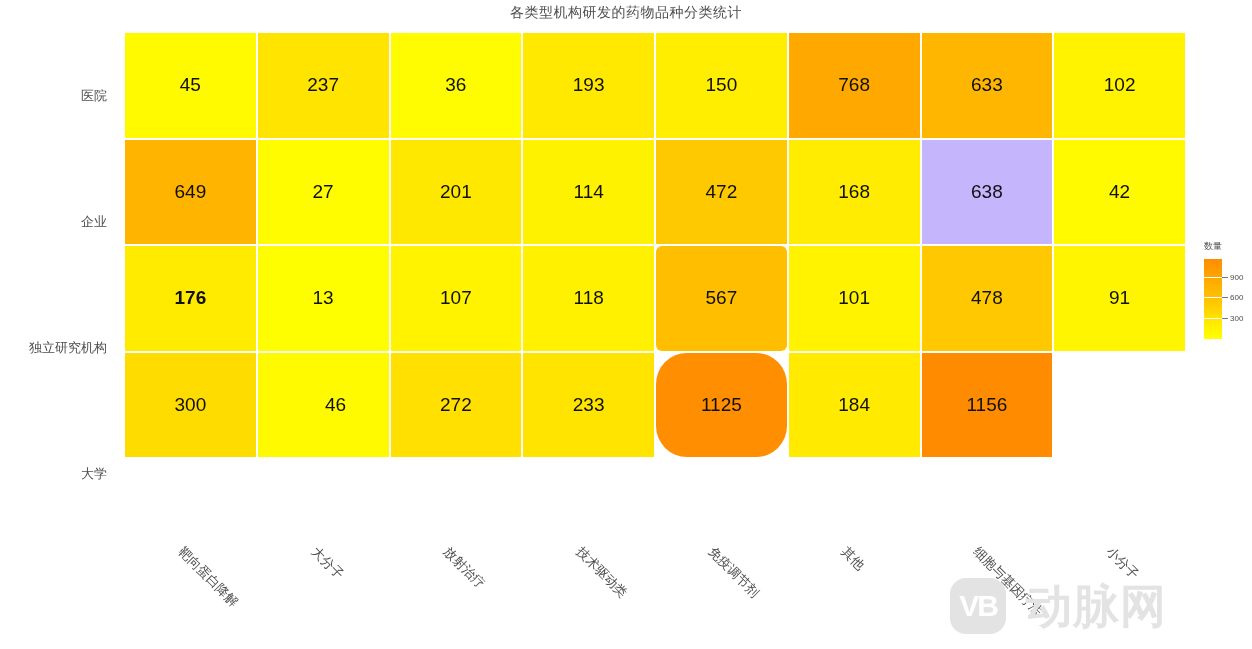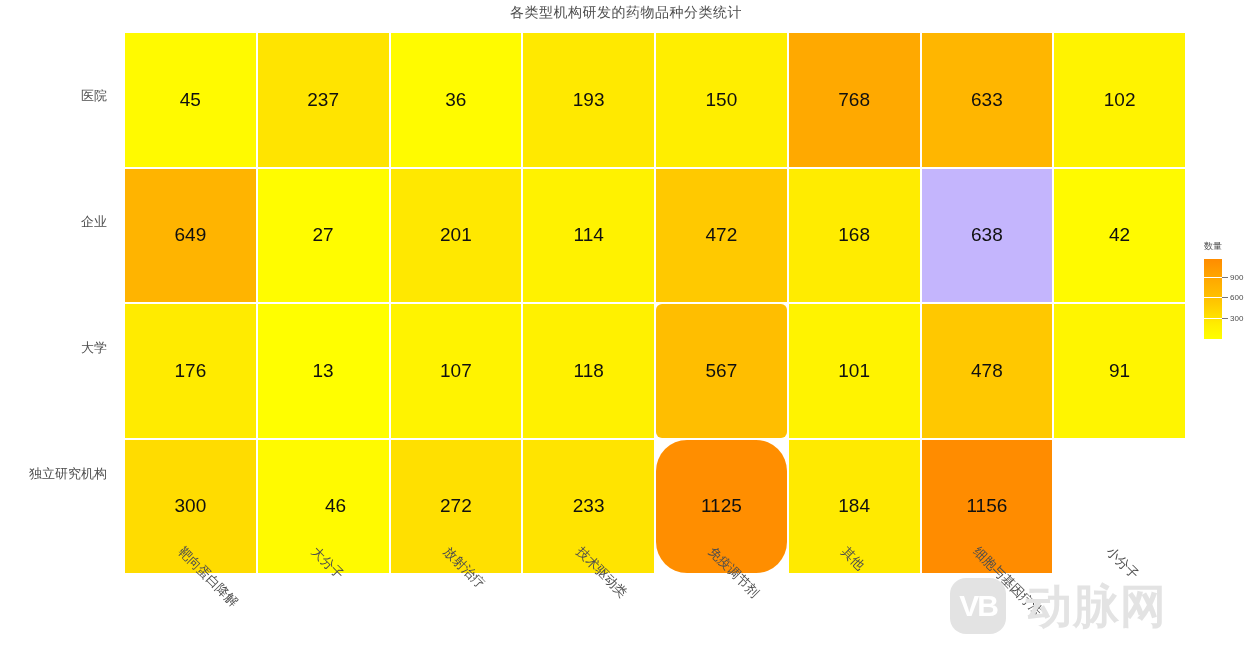--- a/index.html
+++ b/index.html
@@ -28,21 +28,21 @@
     letter-spacing: 0.5px;
     white-space: nowrap;
   }
 
   
   #plot-area {
     position: absolute;
     left: 125px;
     top: 33px;
     width: 1060px;
-    height: 540px;
+    height: 424px;
   }
   #heatmap-grid {
     width: 100%;
     height: 100%;
     display: grid;
     grid-template-columns: repeat(8, 1fr);
     grid-template-rows: repeat(4, 1fr);
     gap: 2px;
     background: #ffffff;
   }
@@ -181,22 +181,22 @@
   }
 </style>
 </head>
 <body>
 
 <div id="chart-title">各类型机构研发的药物品种分类统计</div>
 
 <div id="y-axis">
   <div class="y-tick">医院</div>
   <div class="y-tick">企业</div>
+  <div class="y-tick">独立研究机构</div>
   <div class="y-tick">大学</div>
-  <div class="y-tick">独立研究机构</div>
 </div>
 
 <div id="plot-area">
   <div id="heatmap-grid">
       <div class="heat-cell" style="background: rgb(255, 250, 0);">
         <span>45</span>
       </div>
       <div class="heat-cell" style="background: rgb(255, 228, 0);">
         <span>237</span>
       </div>
@@ -235,21 +235,21 @@
       </div>
       <div class="heat-cell" style="background: rgb(255, 236, 0);">
         <span>168</span>
       </div>
       <div class="heat-cell" style="background: #c4b5fd;">
         <span>638</span>
       </div>
       <div class="heat-cell" style="background: rgb(255, 250, 0);">
         <span>42</span>
       </div>
-      <div class="heat-cell" style="background: rgb(255, 235, 0);">
+      <div class="heat-cell" style="background: rgb(255, 235, 0); font-weight: bold;">
         <span>176</span>
       </div>
       <div class="heat-cell" style="background: rgb(255, 254, 0);">
         <span>13</span>
       </div>
       <div class="heat-cell" style="background: rgb(255, 243, 0);">
         <span>107</span>
       </div>
       <div class="heat-cell" style="background: rgb(255, 241, 0);">
         <span>118</span>

